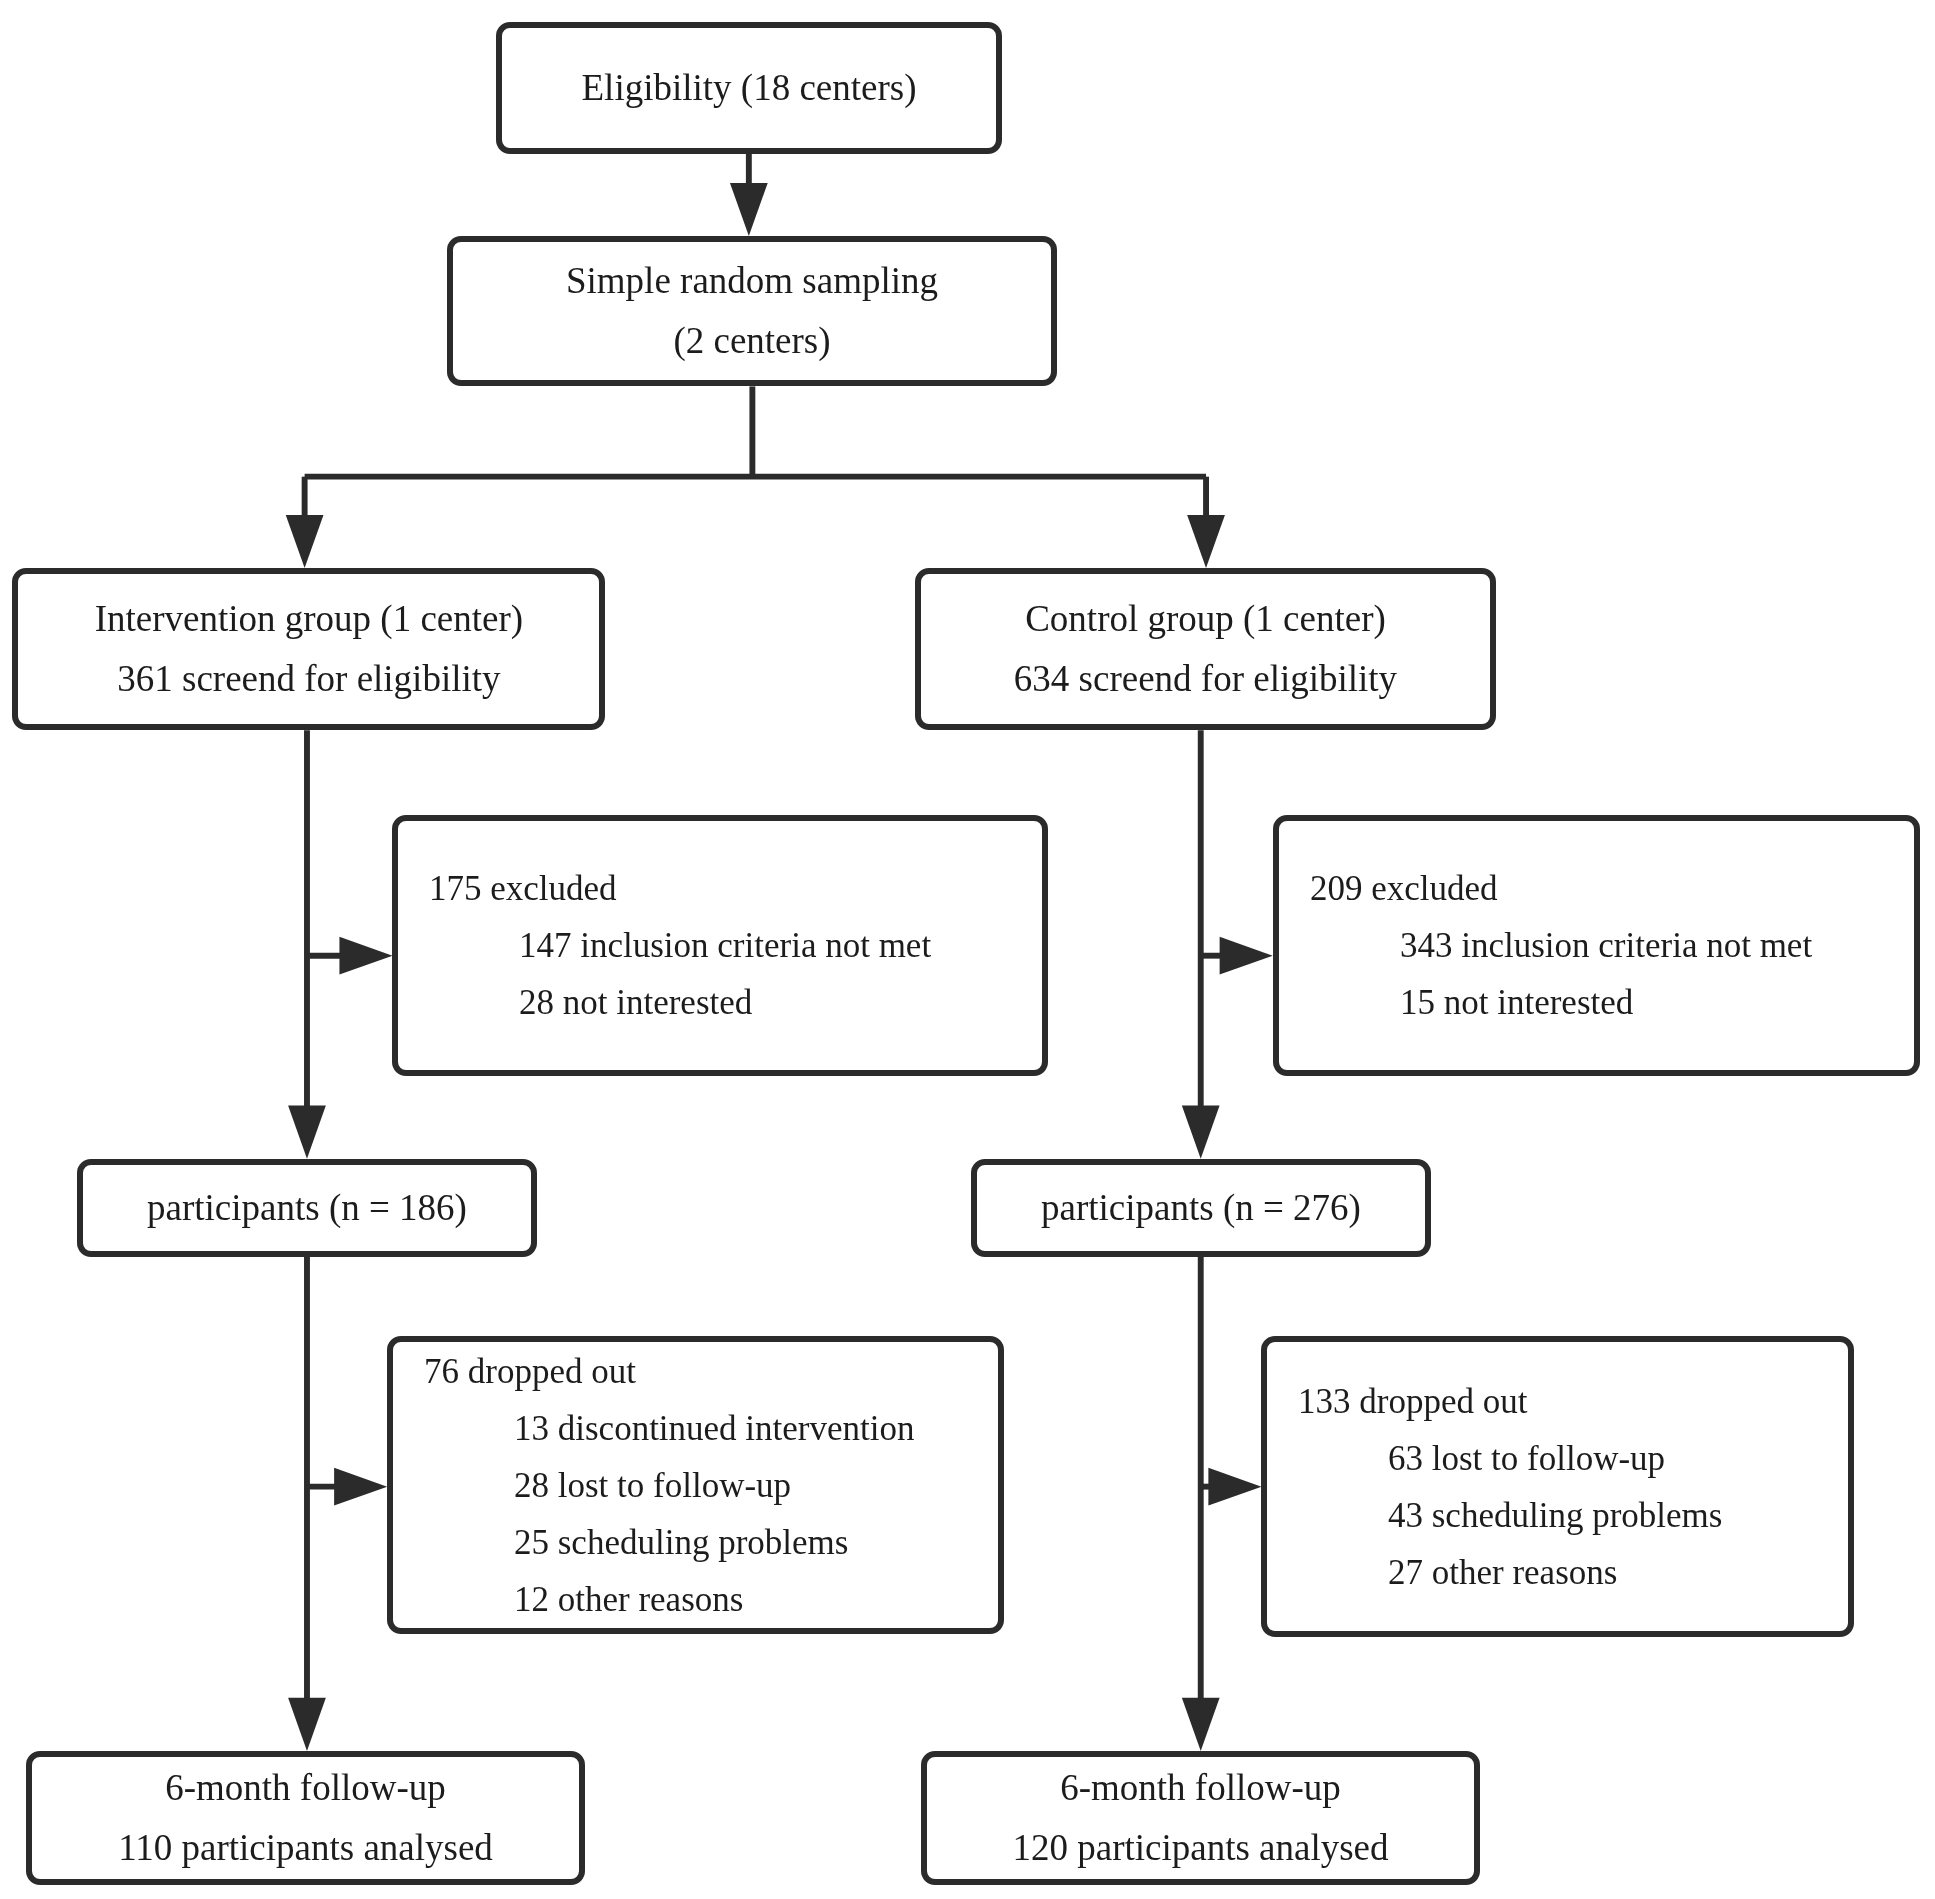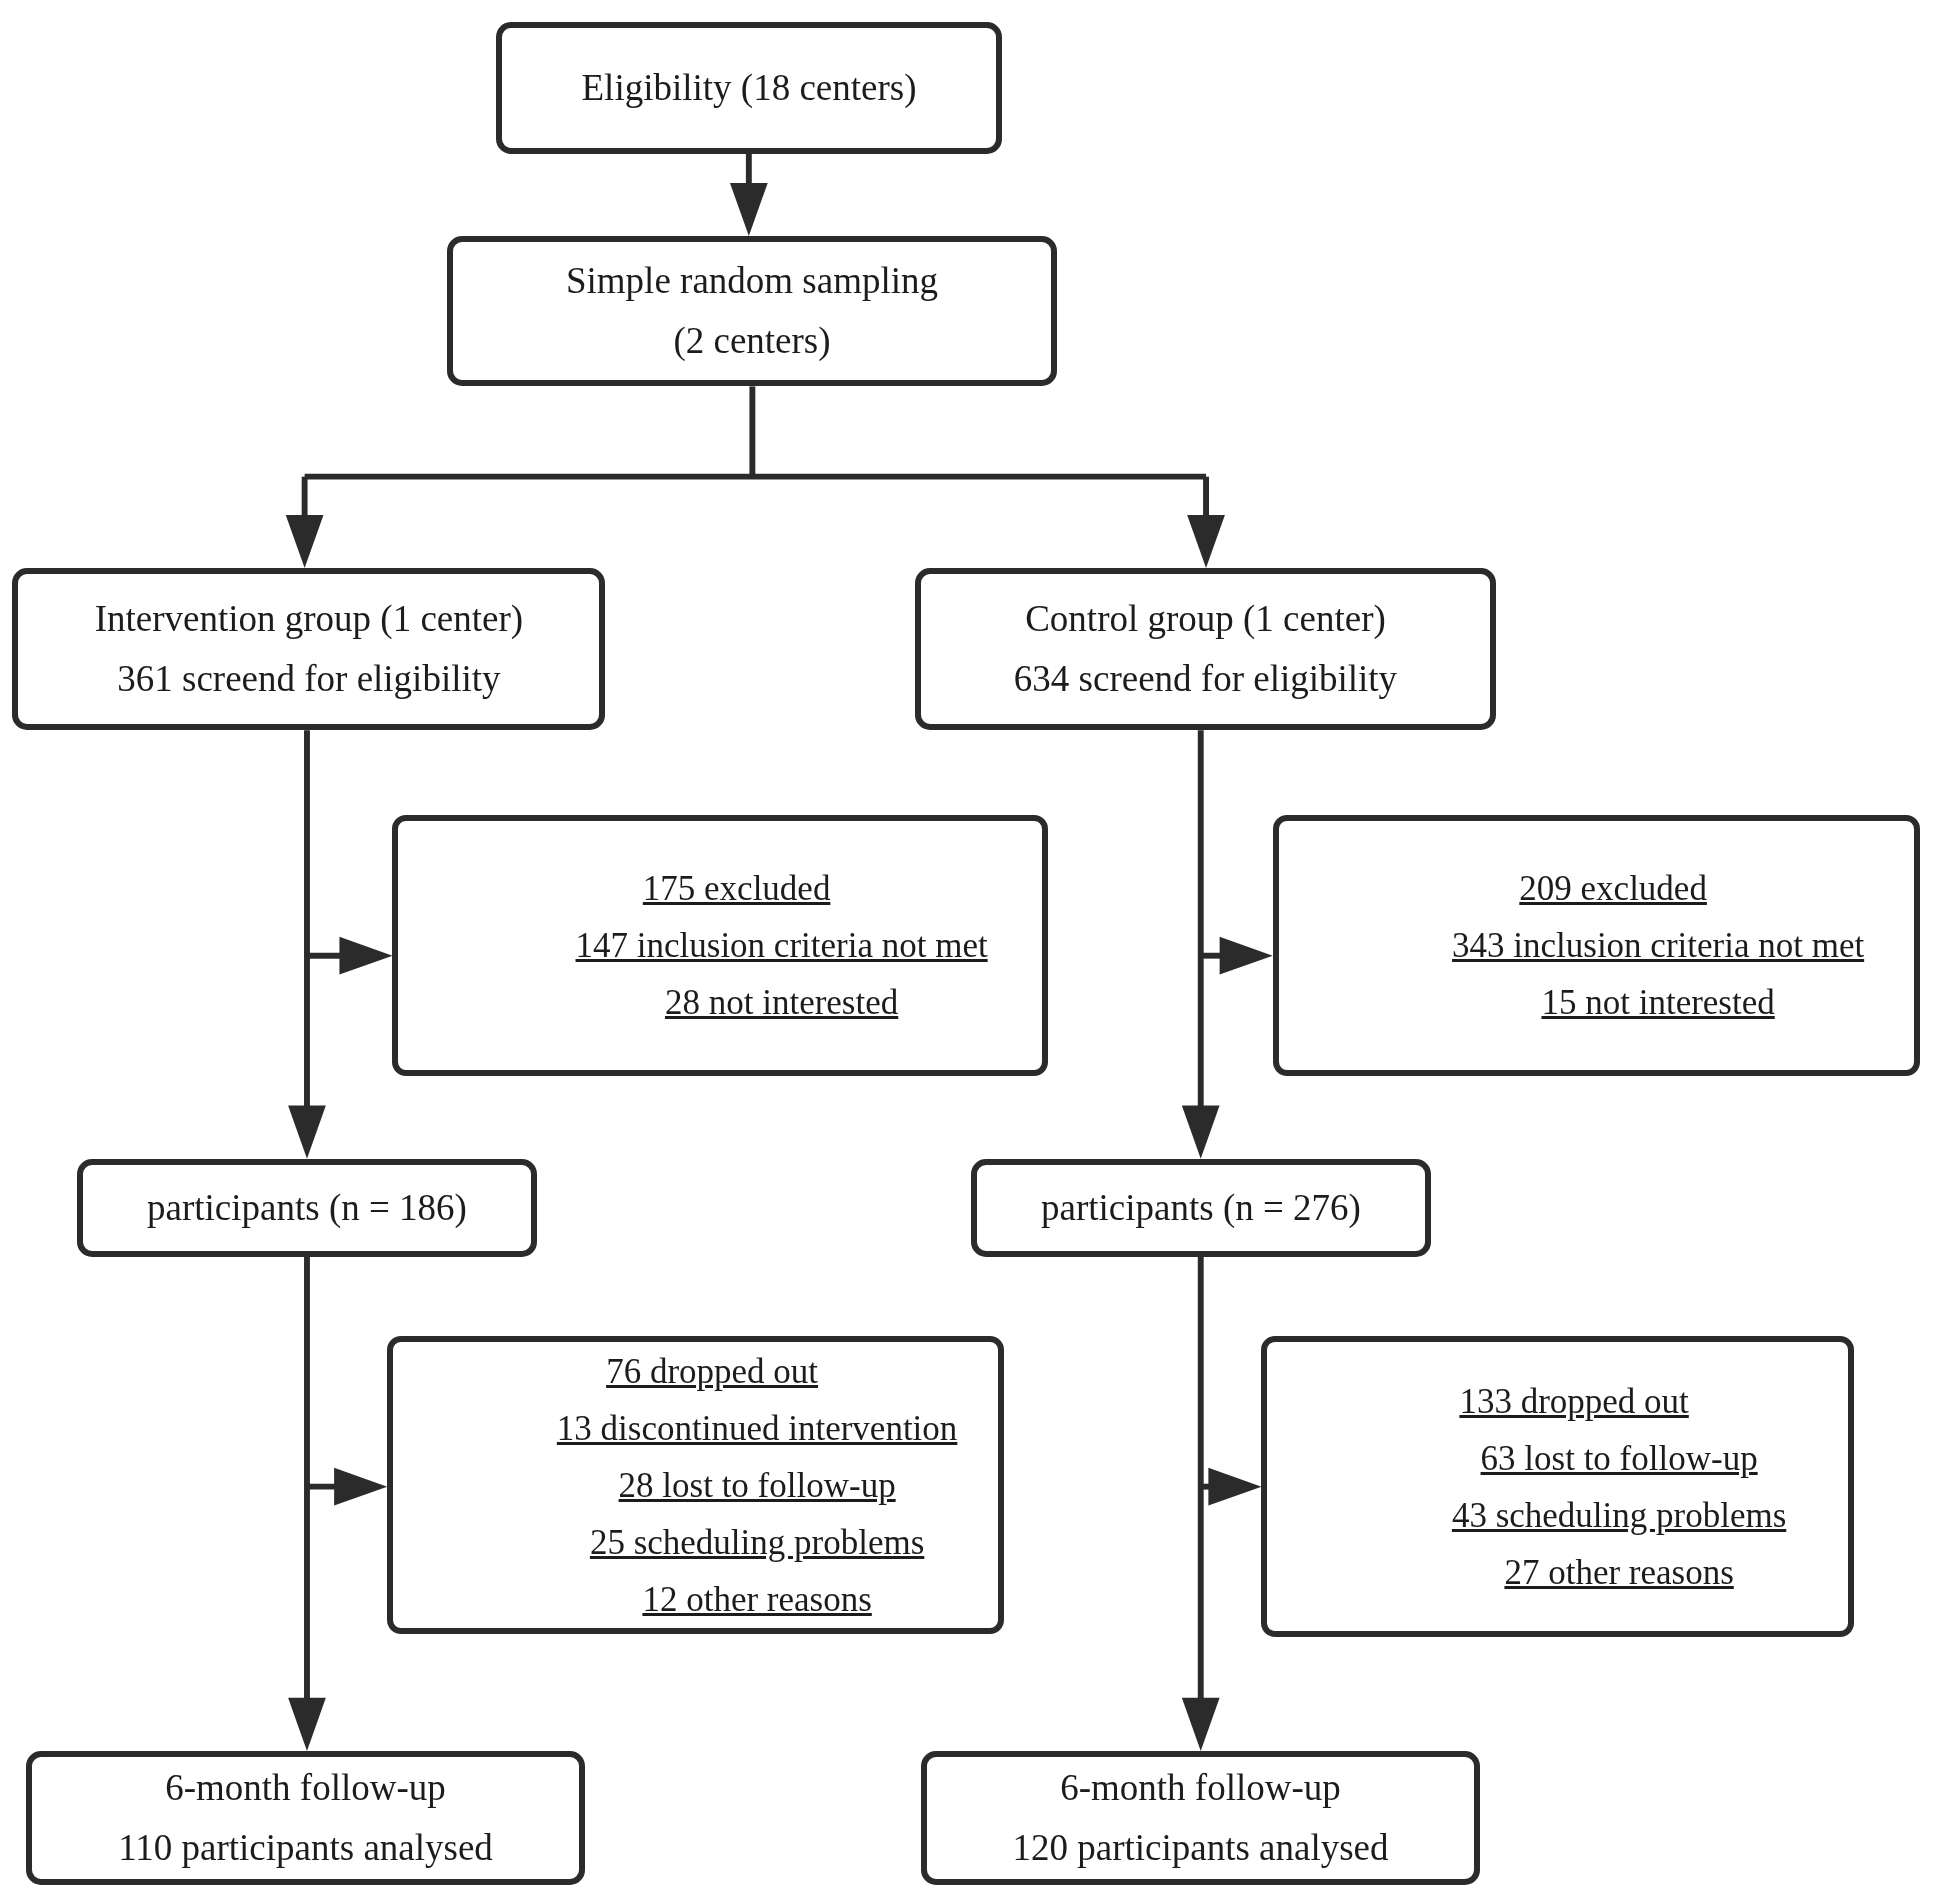--- a/index.html
+++ b/index.html
@@ -25,29 +25,28 @@
     background:var(--bg);
     border:6.5px solid var(--line);
     border-radius:14px;
     display:flex;
     flex-direction:column;
     justify-content:center;
     font-size:37px;
     line-height:60px;
     white-space:nowrap;
   }
-  .node.centered{align-items:center;text-align:left;border-radius:15px;}
+  .node.centered{align-items:center;text-align:left;}
   .node.listbox{
-    align-items:center;
+    align-items:flex-start;
     text-align:left;
     font-size:35px;
     line-height:57px;
-    padding-left:45px;
+    padding-left:31px;
     padding-right:11.8px;
-    text-decoration:underline;
   }
   .node.listbox .reason{margin-left:90px;}
 
   
   #eligibility            {left:496px;  top:22px;   width:506px;  height:132px;}
   #sampling               {left:447px;  top:236px;  width:610px; height:150px;}
   #intervention-group     {left:12.4px;   top:568px;  width:593px; height:162px;}
   #control-group          {left:915px; top:568px;  width:581px;  height:162px;}
   #intervention-excluded  {left:392px;  top:815px; width:656px; height:261px;}
   #control-excluded       {left:1273px; top:815px; width:647px; height:261px;}

